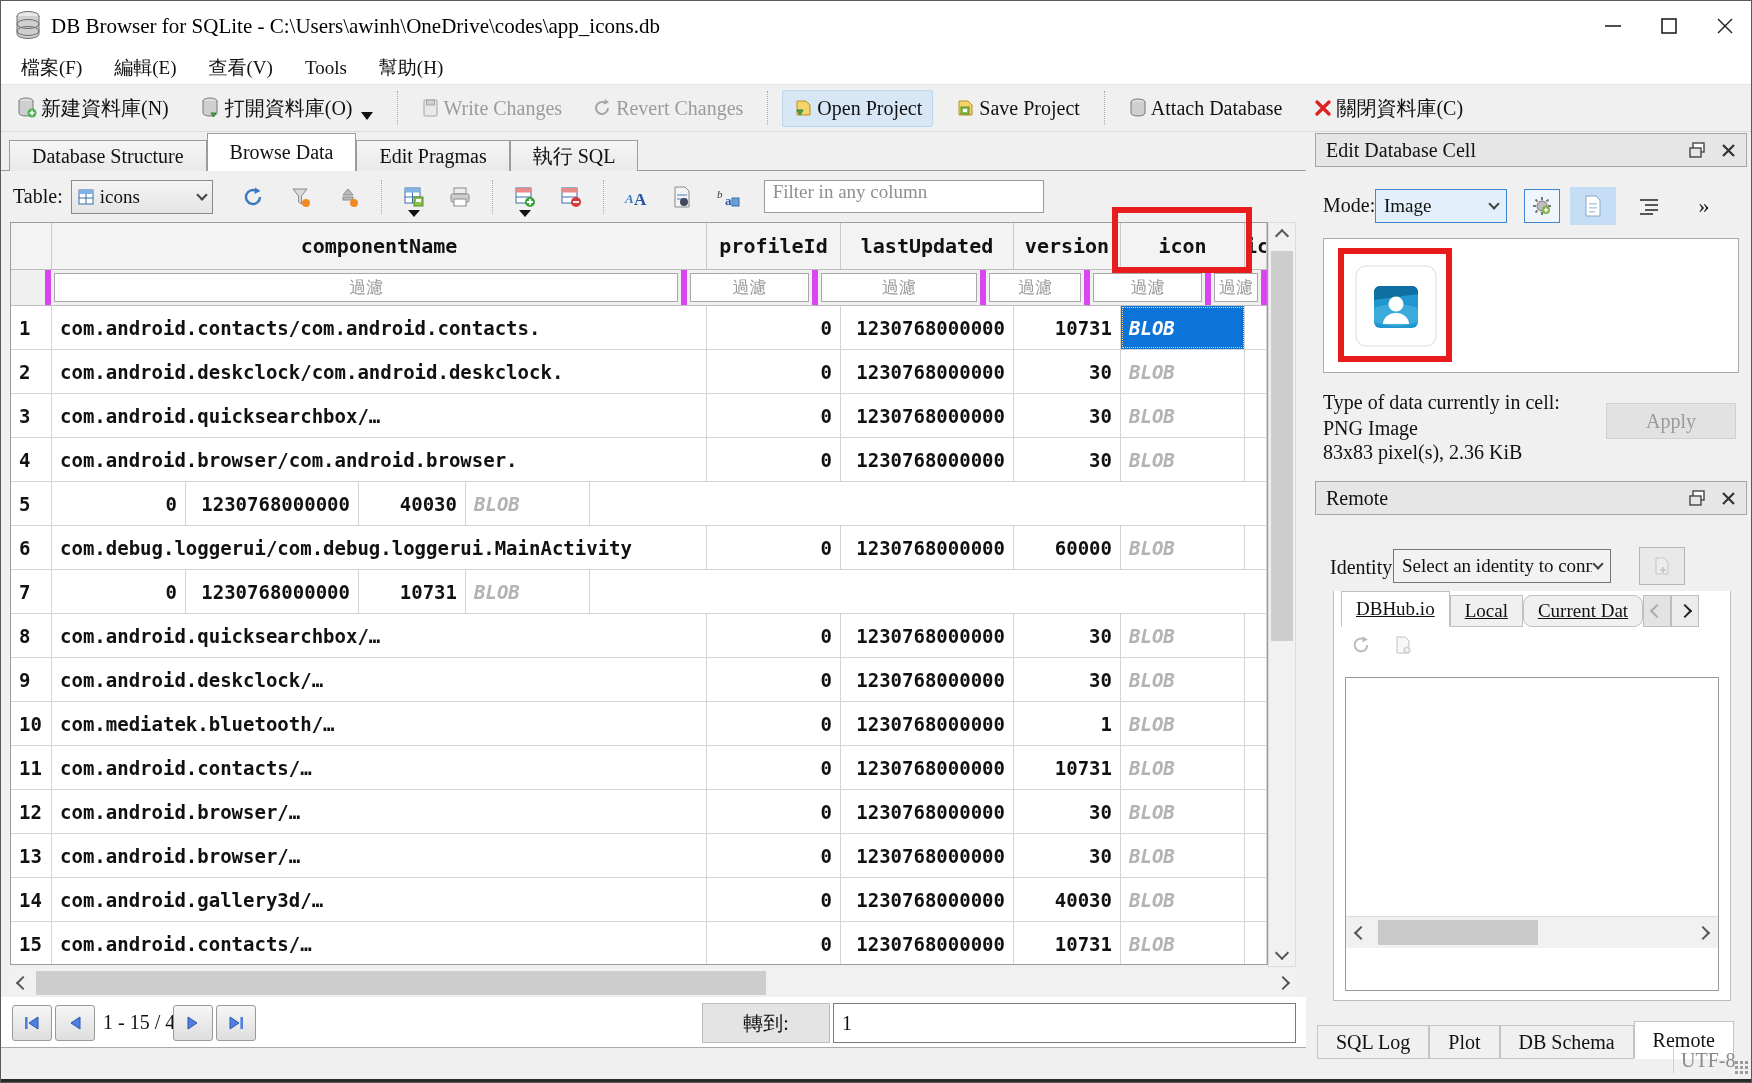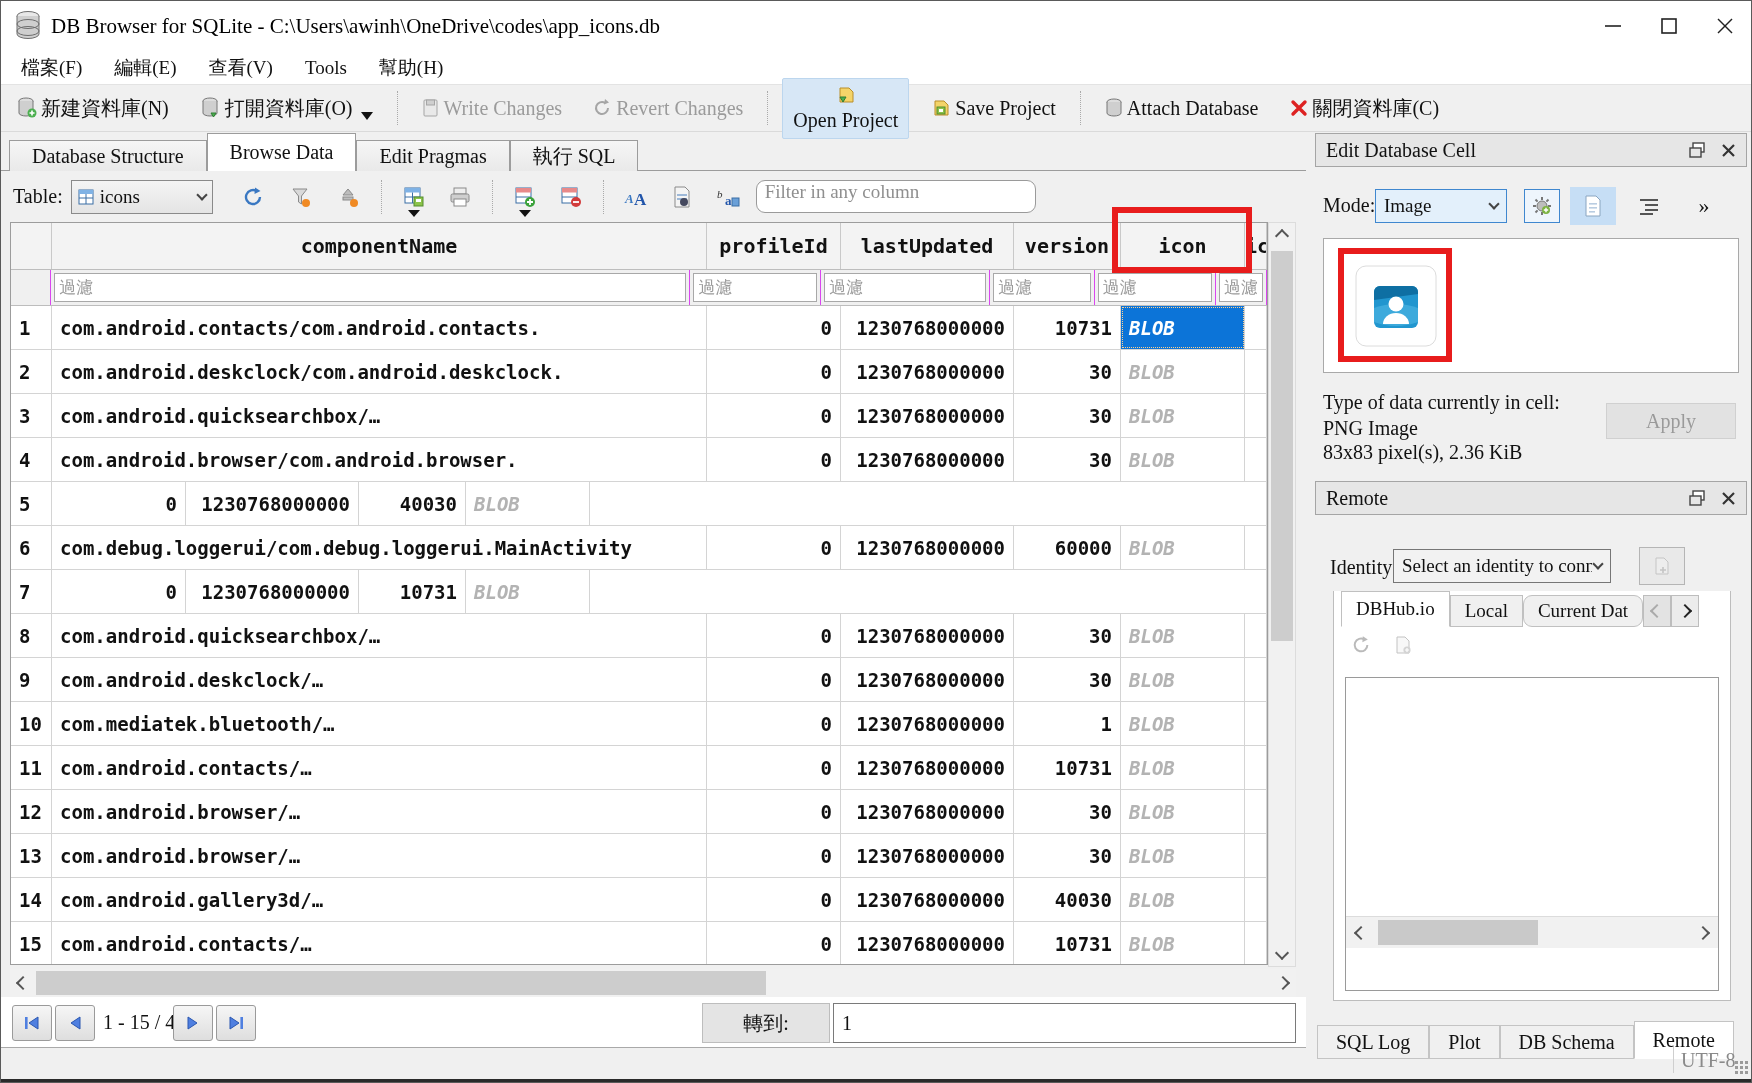--- a/index.html
+++ b/index.html
@@ -22,21 +22,21 @@
   .db-logo { margin-left:14px; }
 
   
   .menubar { left:0; top:50px; width:1752px; height:34px; background:#fff; display:flex; align-items:center; border-bottom:1px solid #e3e3e3;}
   .menu-item { font-size:19px; padding:3px 12px; margin-left:8px; }
 
   
   .toolbar { left:0; top:84px; width:1752px; height:47px; background:#f0f0f0; border-bottom:1px solid #dadada; display:flex; align-items:center; }
   .tb-btn { display:flex; align-items:center; gap:4px; font-size:20px; padding:6px 10px; margin:0 6px; border-radius:2px; white-space:nowrap;}
   .tb-btn.disabled { color:#9b9b9b; }
-  .tb-btn.hl { background:#d7e7f6; border:1px solid #bcd6ee;flex-direction:column; }
+  .tb-btn.hl { background:#d7e7f6; border:1px solid #bcd6ee; }
   .tb-sep { width:1px; height:34px; border-left:1px dotted #aaa; margin:0 8px; }
   .dd-arrow { width:0;height:0;border-left:6px solid transparent;border-right:6px solid transparent;border-top:8px solid #111; margin-left:4px; align-self:flex-end; margin-bottom:2px;}
 
   
   .main-tabs { left:8px; top:132px; height:38px; display:flex; align-items:flex-end; }
   .mtab { font-size:20px; padding:4px 22px; height:31px; background:linear-gradient(#f6f6f6,#e9e9e9); border:1px solid #9c9c9c; border-bottom:none; display:flex; align-items:center; }
   .mtab.active { background:#fff; height:38px; position:relative; z-index:2; }
   .tabs-baseline { left:0; top:169px; width:1305px; height:1px; background:#9c9c9c; }
 
   
@@ -48,21 +48,21 @@
   .icon-btn .under { position:absolute; bottom:-2px; left:50%; transform:translateX(-50%); width:0;height:0; border-left:6px solid transparent;border-right:6px solid transparent;border-top:7px solid #111; }
   .filter-input { width:280px; height:33px; border:1px solid #9a9a9a; background:#fff; font-size:19px; color:#8f8f8f; padding:0 8px; font-family:"Liberation Serif", serif; }
 
   
   .grid { left:9px; top:221px; width:1258px; height:743px; background:#fff; border:1px solid #9c9c9c; font-family:"DejaVu Sans Mono", monospace; overflow:hidden; }
   .grid-row, .grid-hrow, .grid-frow { display:flex; }
   .c0{width:41px;} .c1{width:655px;} .c2{width:134px;} .c3{width:173px;} .c4{width:107px;} .c5{width:124px;} .c6{flex:1;}
   .grid-hrow { height:47px; background:#f3f3f3; border-bottom:1px solid #bdbdbd; }
   .grid-hrow .hcell { font-weight:bold; font-size:20px; display:flex; align-items:center; justify-content:center; border-right:1px solid #c9c9c9; overflow:hidden; white-space:nowrap;}
   .grid-frow { height:36px; background:#f0f0f0; border-bottom:1px solid #bdbdbd; }
-  .fcell { border-right:1px solid #d946ef; padding:3px; }
+  .fcell { border-right:6px solid #d946ef; padding:3px;text-align:center; }
   .fbox { width:100%; height:100%; background:#fff; border:1px solid #a8a8a8; font-family:"Liberation Serif", serif; font-size:17px; color:#9a9a9a; padding:2px 4px; white-space:nowrap; overflow:hidden;}
   .grid-row { height:44px; background:#fff; border-bottom:1px solid #d4d4d4; }
   .cell { font-size:19px; font-weight:bold; display:flex; align-items:center; border-right:1px solid #d4d4d4; padding:0 8px; white-space:nowrap; overflow:hidden; }
   .cell.num { justify-content:flex-end; }
   .cell.gutter { padding:0 4px 0 8px; justify-content:flex-start; background:#fff; }
   .cell.blob { font-style:italic; color:#b3b3b3; font-weight:bold; }
   .cell.blob.selected { background:#0c74d8; color:#fff; outline:1px dotted #ffcf8a; outline-offset:-2px;}
 
   
   .vscroll { left:1267px; top:221px; width:28px; height:745px; background:#f1f1f1; border:1px solid #dcdcdc; }
@@ -84,21 +84,21 @@
   
   .dock-title { background:#e6e6e6; border:1px solid #a5a5a5; height:34px; display:flex; align-items:center; padding:0 10px; font-size:20px; }
   .dock-icons { margin-left:auto; display:flex; gap:16px; align-items:center;}
   .combo { background:#f2f2f2; border:1px solid #767676; display:flex; align-items:center; padding:0 8px; font-size:19px; white-space:nowrap; overflow:hidden;}
   .combo .combo-arrow{ flex:none; }
   .blue-combo { background:#e3f0fb; border:1px solid #3f87cf; }
   .sq-btn { display:flex; align-items:center; justify-content:center; }
   .apply-btn { background:#e2e2e2; border:1px solid #d0d0d0; color:#9a9a9a; font-size:20px; display:flex; align-items:center; justify-content:center;}
   .redbox { border:6px solid #e81c1c; background:transparent; z-index:50; pointer-events:none;}
 
-  .rtab { font-size:19px; height:32px; display:flex; align-items:center; justify-content:center; background:#f0f0f0; border:1px solid #c0c0c0; padding:11px 14px;}
+  .rtab { font-size:19px; height:32px; display:flex; align-items:center; justify-content:center; background:#f0f0f0; border:1px solid #c0c0c0; padding:11px 14px;text-decoration:underline;}
   .rtab.active { background:#fff; border-bottom:1px solid #fff; height:36px; z-index:2;}
 
   .btab { font-size:20px; height:34px; display:flex; align-items:center; justify-content:center; background:#f0f0f0; border:1px solid #c4c4c4; padding:0 18px;}
   .btab.active { background:#fff; border-bottom:1px solid #fff; height:38px;}
 
   .grip { position:absolute; right:3px; bottom:8px; width:14px; height:14px;
     background-image: radial-gradient(#9a9a9a 1.5px, transparent 1.6px);
     background-size: 5px 5px; }
   .bottom-edge { left:0; top:1078px; width:1752px; height:5px; background:#2a2a2a; }
 </style>
@@ -308,21 +308,21 @@
         <circle cx="12" cy="16" r="4" fill="#44485e"></circle>
       </svg>
   </div>
   <div class="icon-btn" style="margin-left:10px;">
     <svg width="24" height="22" viewBox="0 0 24 22">
         <text x="1" y="12" font-size="11" fill="#333" font-family="serif" font-style="italic">b</text>
         <text x="9" y="19" font-size="13" fill="#2255aa" font-family="serif" font-weight="bold">a</text>
         <rect x="16" y="12" width="7" height="8" fill="#6aa0d8" stroke="#3a6ea5"></rect>
       </svg>
   </div>
-  <div class="filter-input" style="margin-left:10px;border-radius:9px;">
+  <div class="filter-input" style="margin-left:18px;">
     <span>Filter in any column</span>
   </div>
 </div>
 
 <div class="abs grid">
   <div class="grid-hrow">
     <div class="hcell c0"></div>
     <div class="hcell c1">componentName</div>
     <div class="hcell c2">profileId</div>
     <div class="hcell c3">lastUpdated</div>

